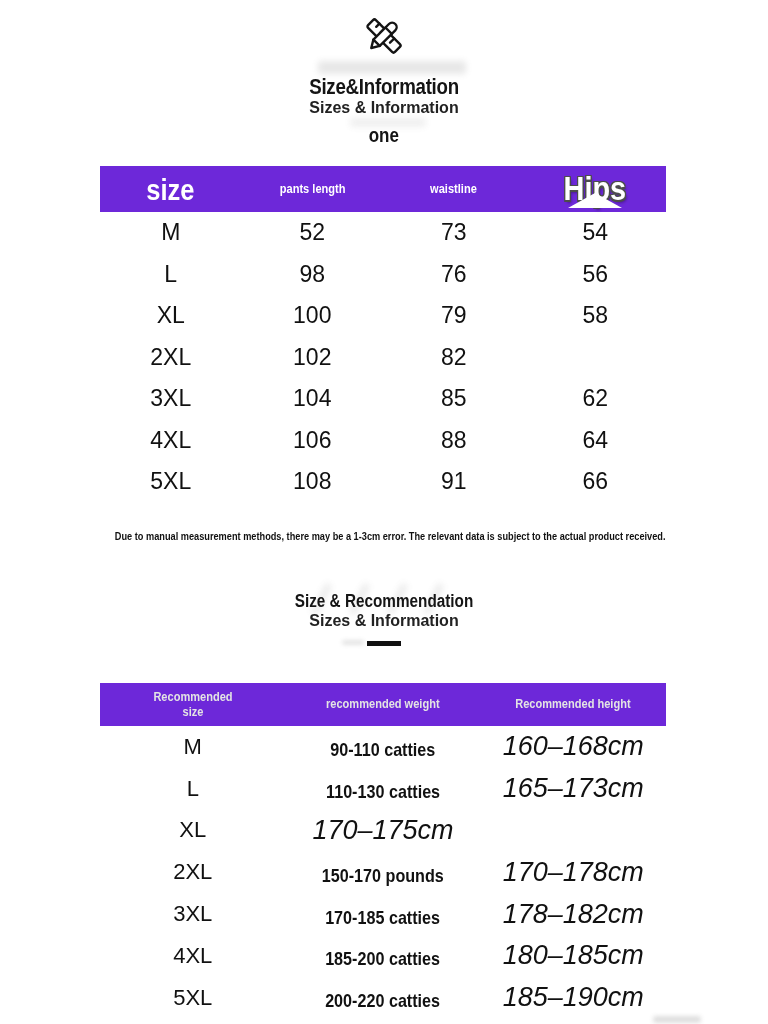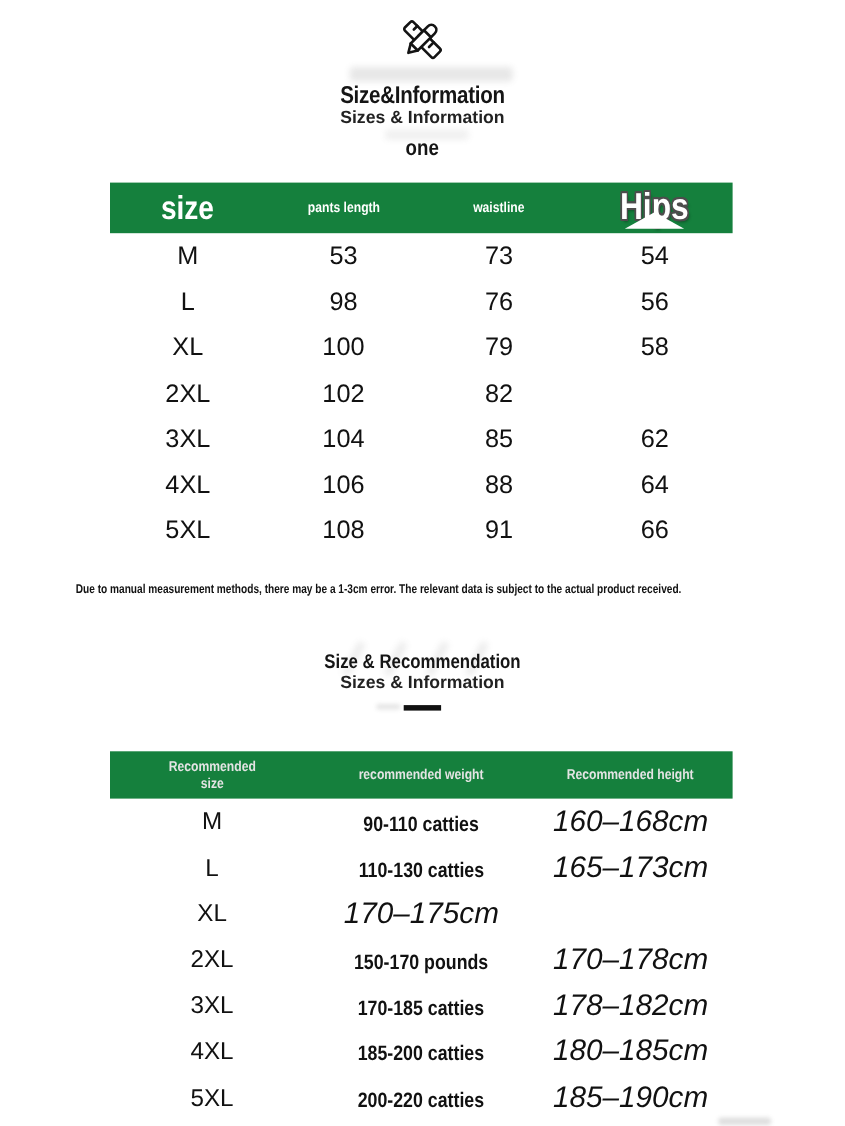--- a/index.html
+++ b/index.html
@@ -12,21 +12,21 @@
   .cond{display:inline-block;transform:scaleX(0.85);transform-origin:center;white-space:nowrap;font-weight:700;}
 
   
   .icon-wrap{position:absolute;top:12px;left:0;width:768px;text-align:center;}
   .page-title{position:absolute;top:74px;left:0;width:768px;font-size:22px;font-weight:700;letter-spacing:-0.3px;}
   .page-subtitle{position:absolute;top:99px;left:0;width:768px;font-size:16px;font-weight:700;color:#222;}
   .variant-label{position:absolute;top:124px;left:0;width:768px;font-size:20px;font-weight:700;}
 
   
   .tbl{position:absolute;left:100px;width:566px;}
-  .tbl-head{background:#15803d;display:grid;align-items:center;color:#ffffff;position:relative;}
+  .tbl-head{background:#6d28d9;display:grid;align-items:center;color:#ffffff;position:relative;}
   .t1 .tbl-head{grid-template-columns:1fr 1fr 1fr 1fr;height:46px;}
   .t2 .tbl-head{grid-template-columns:1fr 1.05fr 1fr;height:43px;color:#e4e4e4;}
   .th{text-align:center;line-height:1.1;}
   .th-size{font-size:30px;}
   .th-small{font-size:13px;}
   .th-hips{font-size:34px;position:relative;}
   .th-hips .hips-txt{
     color:#fff;
     text-shadow:
       -1.5px -1.5px 0 #4d4d4d, 1.5px -1.5px 0 #4d4d4d,
@@ -45,21 +45,21 @@
   .t2 .row{grid-template-columns:1fr 1.05fr 1fr;}
   .cell{text-align:center;}
   .t1 .cell{font-size:23px;color:#111;}
   .t2 .c-size{font-size:22px;color:#111;}
   .t2 .c-weight{font-size:19px;color:#111;padding-top:7px;}
   .t2 .c-height{font-size:27px;color:#111;font-style:italic;}
   .t1{top:166px;}
   .t2{top:683px;}
 
   
-  .note{position:absolute;top:530px;left:0;width:628px;font-size:11.5px;color:#111;}
+  .note{position:absolute;top:530px;left:0;width:628px;font-size:11.5px;color:#111;padding-left:46px;}
 
   
   .sec2-title{position:absolute;top:591px;left:0;width:768px;font-size:18px;}
   .sec2-sub{position:absolute;top:612px;left:0;width:768px;font-size:16px;font-weight:700;color:#222;}
   .sec2-underline{position:absolute;top:641px;left:367px;width:34px;height:5px;background:#111;}
 
   
   .ghost{position:absolute;background:#6f6f6f;filter:blur(3px);border-radius:3px;}
   .g1{top:61px;left:318px;width:148px;height:13px;opacity:0.16;}
   .g2{top:118px;left:350px;width:76px;height:9px;opacity:0.10;}
@@ -106,21 +106,21 @@
       <div class="th th-small"><span class="cond">pants length</span></div>
       <div class="th th-small"><span class="cond">waistline</span></div>
       <div class="th th-hips">
         <span class="cond hips-txt">Hips</span>
         <div class="notch"></div>
       </div>
     </div>
     <div class="rows">
       <div class="row">
         <div class="cell">M</div>
-        <div class="cell">53</div>
+        <div class="cell">52</div>
         <div class="cell">73</div>
         <div class="cell">54</div>
       </div>
       <div class="row">
         <div class="cell">L</div>
         <div class="cell">98</div>
         <div class="cell">76</div>
         <div class="cell">56</div>
       </div>
       <div class="row">

